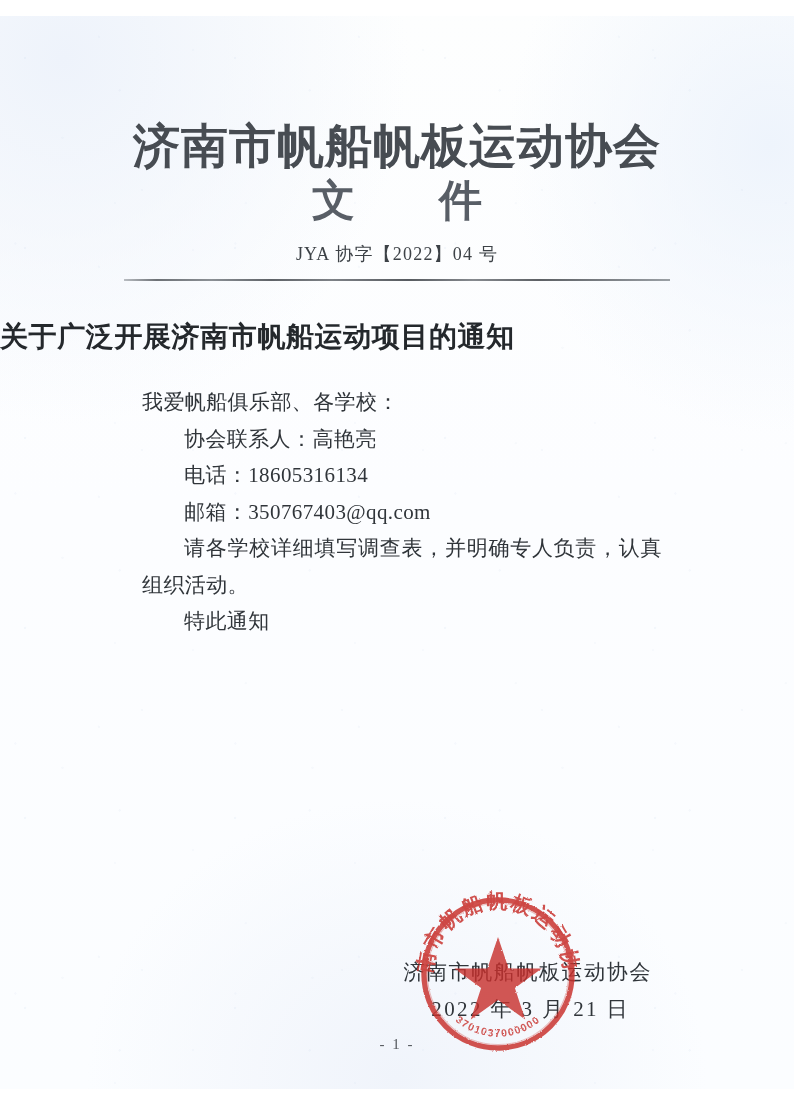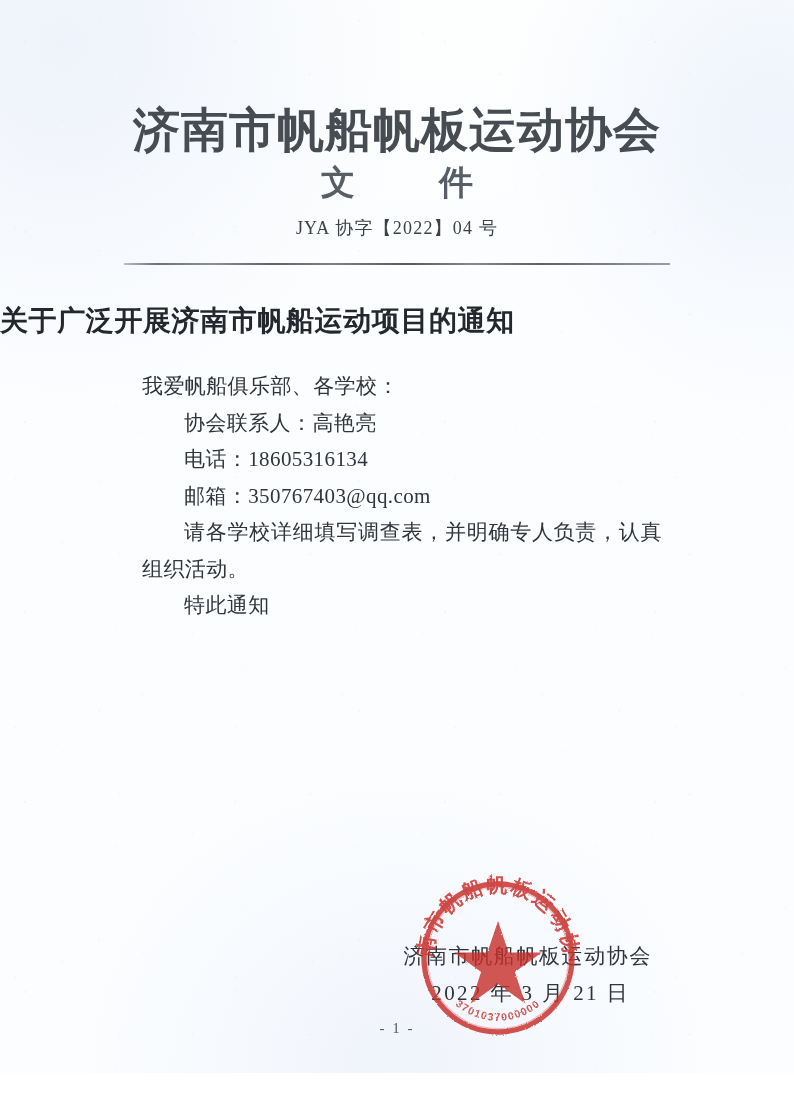--- a/index.html
+++ b/index.html
@@ -9,21 +9,21 @@
     background: #ffffff;
   }
   body {
     font-family: "Liberation Serif", "DejaVu Serif", serif;
   }
 
   .page {
     position: relative;
     width: 794px;
     height: 1073px;
-    margin: 0 auto;
+    margin: 16px auto;
     overflow: hidden;
     background:
       radial-gradient(ellipse 70% 55% at 8% 4%, #eef3fb 0%, rgba(238,243,251,0) 62%),
       radial-gradient(ellipse 55% 45% at 97% 12%, #eef4fc 0%, rgba(238,244,252,0) 60%),
       radial-gradient(ellipse 60% 40% at 50% 99%, #f0f4fb 0%, rgba(240,244,251,0) 65%),
       linear-gradient(178deg, #fdfefe 0%, #fcfdff 45%, #fbfdff 100%);
   }
 
   
   .grain {
@@ -57,22 +57,22 @@
     font-family: "Liberation Sans", "DejaVu Sans", sans-serif;
     font-size: 47px;
     font-weight: 700;
     line-height: 1.12;
     color: #474c52;
     letter-spacing: 1px;
     white-space: nowrap;
   }
   .doc-word {
     margin-top: 6px;
-    font-family: Liberation Serif, serif;
-    font-size: 34px;
+    font-family: Liberation Mono, monospace;
+    font-size: 43px;
     font-weight: 700;
     line-height: 1.15;
     color: #585e66;
     letter-spacing: 84px;
     text-indent: 84px;
     white-space: nowrap;
     text-align: center;
   }
   .doc-number {
     margin-top: 14px;

